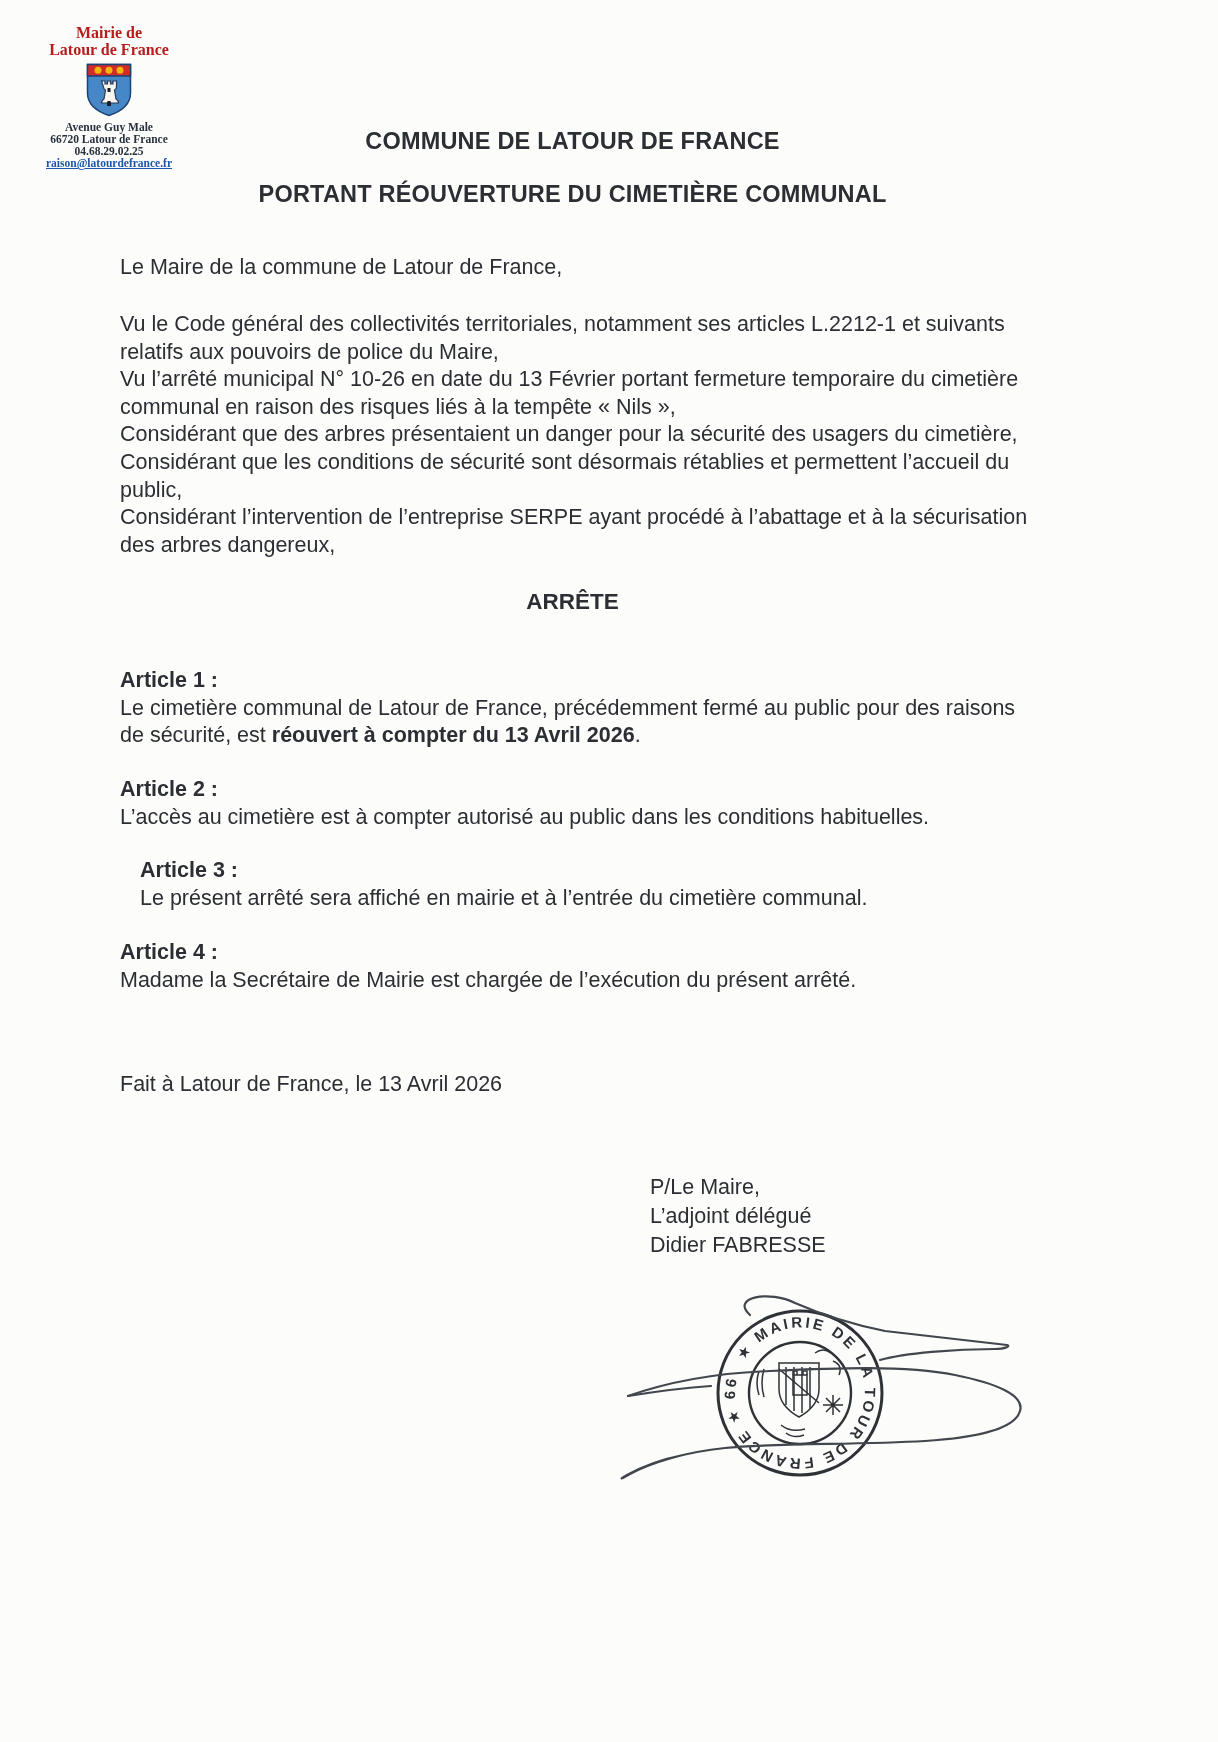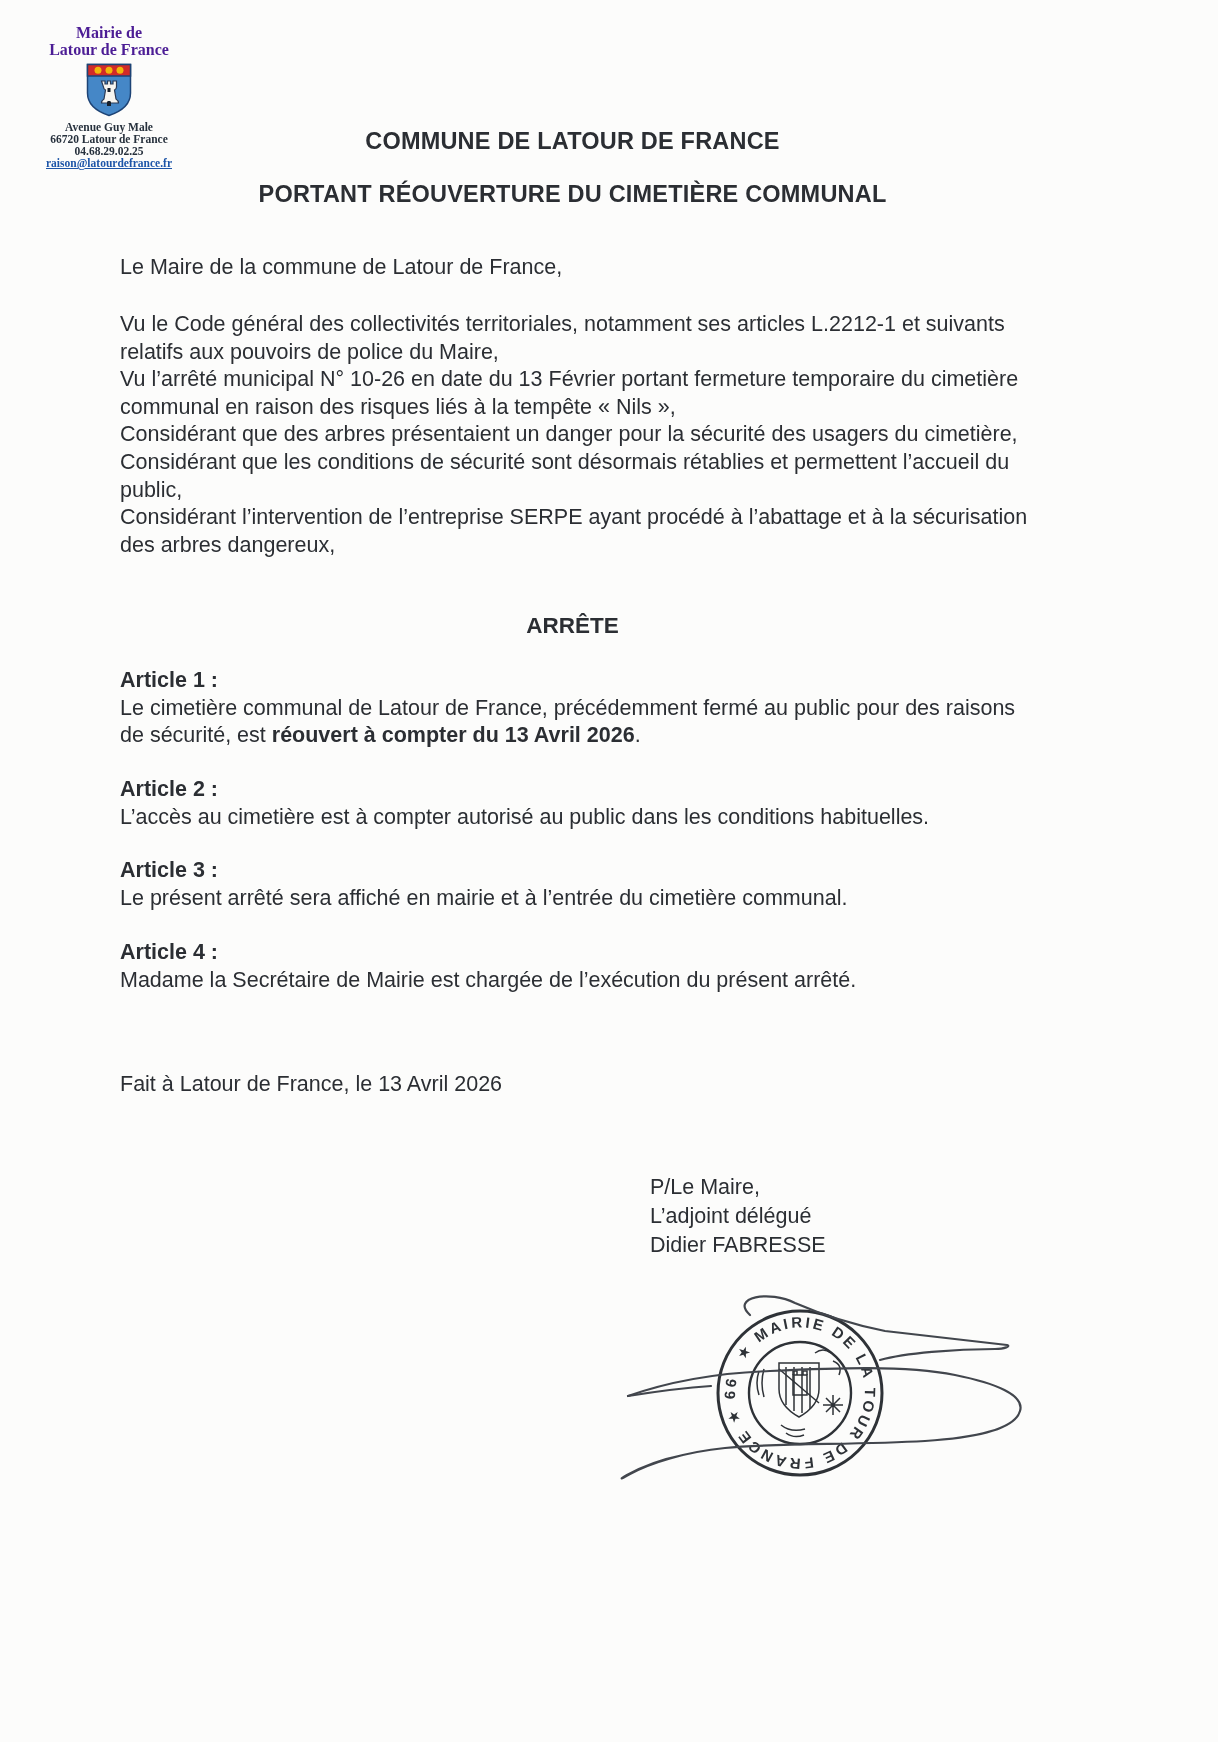--- a/index.html
+++ b/index.html
@@ -7,34 +7,34 @@
     width:1218px;height:1742px;position:relative;
     background:#fcfcfb;
     font-family:"Liberation Sans", "DejaVu Sans", sans-serif;
     color:#2b2e33;
     -webkit-font-smoothing:antialiased;
   }
   .abs{position:absolute;}
   
   .letterhead{left:26px;top:24px;width:166px;text-align:center;}
   .org{font-family:"Liberation Serif","DejaVu Serif",serif;font-weight:bold;
-       font-size:16px;line-height:17px;color:#4c1d95;}
+       font-size:16px;line-height:17px;color:#b91c1c;}
   .coat{display:block;margin:3px auto 2px auto;}
   .addr{font-family:"Liberation Serif","DejaVu Serif",serif;font-weight:bold;
         font-size:11.5px;line-height:12px;color:#27313d;}
   .addr .email{color:#1d55a8;text-decoration:underline;cursor:pointer;display:block;}
   
   .titles{left:120px;top:129px;width:905px;text-align:center;}
   .titles .h1{font-size:23.5px;font-weight:bold;line-height:25px;margin:0 0 26px 0;letter-spacing:.2px;}
   .titles .h2{font-size:23.5px;font-weight:bold;line-height:28.5px;margin:0;letter-spacing:.2px;}
   
   .bodyblock{left:120px;top:0;width:908px;font-size:21.5px;line-height:27.6px;}
   .para{margin:0;}
   b.lead{font-weight:normal;}
-  .arrete{left:120px;top:613px;width:905px;text-align:center;
+  .arrete{left:120px;top:589px;width:905px;text-align:center;
           font-size:22.5px;font-weight:bold;}
   .art-h{font-weight:bold;}
   .fait{left:120px;top:1072px;width:908px;font-size:21.5px;}
   
   .sig{left:650px;top:1173px;font-size:21.5px;line-height:29px;}
   .ringtext{font-weight:bold;font-size:15px;
             font-family:"Liberation Sans","DejaVu Sans",sans-serif;}
 </style>
 </head>
 <body>
@@ -86,21 +86,21 @@
 <div class="abs bodyblock" style="top:667px;">
   <p class="para art-h">Article 1 :</p>
   <p class="para"><span>Le cimetière communal de Latour de France, précédemment fermé au public pour des raisons de sécurité, est </span><b>réouvert à compter du 13 Avril 2026</b><span>.</span></p>
 </div>
 
 <div class="abs bodyblock" style="top:776px;">
   <p class="para art-h">Article 2 :</p>
   <p class="para">L’accès au cimetière est à compter autorisé au public dans les conditions habituelles.</p>
 </div>
 
-<div class="abs bodyblock" style="top:857px;">
+<div class="abs bodyblock" style="top:857px;margin-left:20px;">
   <p class="para art-h">Article 3 :</p>
   <p class="para">Le présent arrêté sera affiché en mairie et à l’entrée du cimetière communal.</p>
 </div>
 
 <div class="abs bodyblock" style="top:939px;">
   <p class="para art-h">Article 4 :</p>
   <p class="para">Madame la Secrétaire de Mairie est chargée de l’exécution du présent arrêté.</p>
 </div>
 
 <div class="abs fait">Fait à Latour de France, le 13 Avril 2026</div>

